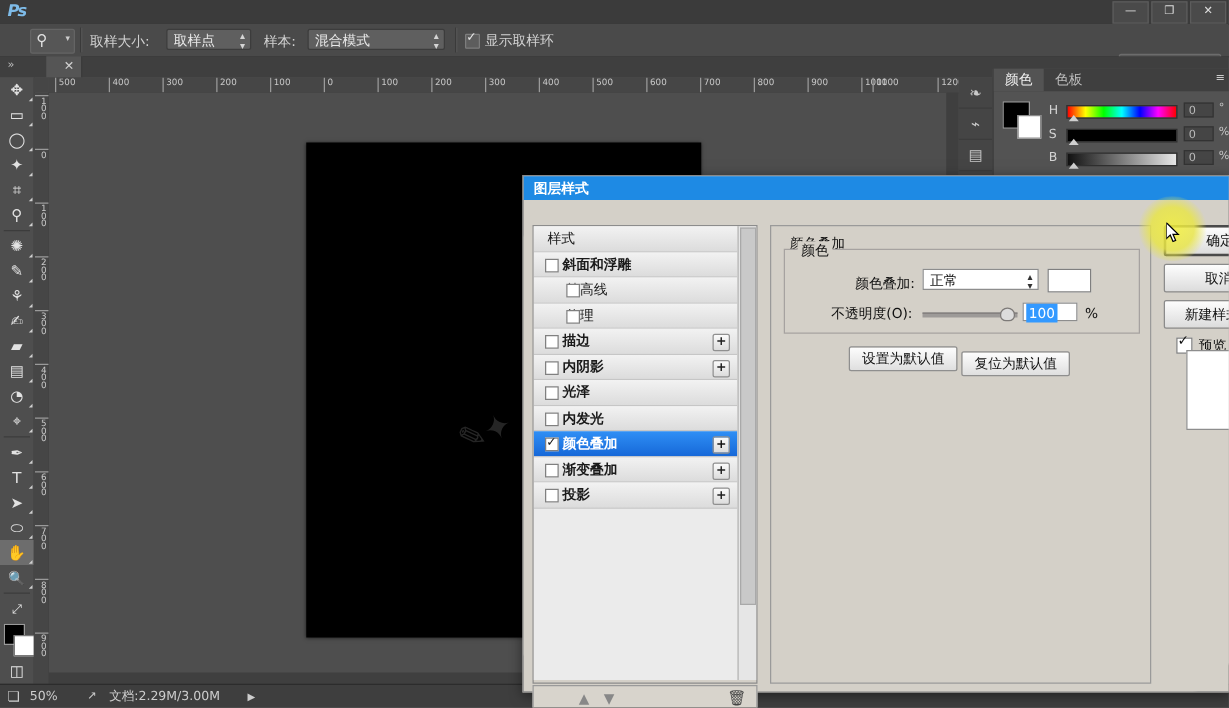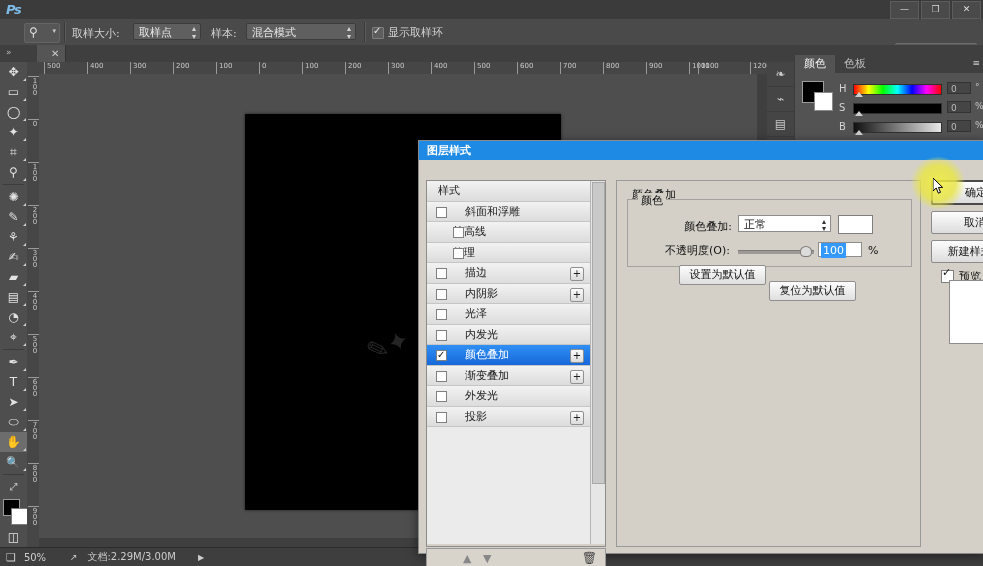--- a/index.html
+++ b/index.html
@@ -106,21 +106,21 @@
   .styles-scroll .thumb{position:absolute;left:1px;top:1px;width:11px;height:300px;background:#c9c9c9;border:1px solid #a9a9a9;}
   .srow{position:relative;height:20.5px;line-height:20.5px;border-bottom:1px solid #c6c6c6;font-size:11px;color:#1a1a1a;padding-left:9px;background:linear-gradient(180deg,#f2f2f2,#dcdcdc);box-sizing:border-box;white-space:nowrap;}
   .srow.head{padding-left:11px;}
   .srow.sub{padding-left:26px;}
   .srow.sel{background:linear-gradient(180deg,#2f8ff5,#1668d8);color:#fff;}
   .srow .cb{position:absolute;left:9px;top:5px;width:9px;height:9px;background:#fff;border:1px solid #808080;}
   .srow.sub .cb{left:26px;}
   .srow .cb.on:after{content:"✓";position:absolute;left:0px;top:-6px;font-size:10px;color:#111;}
   .srow.sel .cb{background:#fff;}
   .srow .lab{margin-left:0px;}
-  .srow.opt{padding-left:38px;}
+  .srow.opt{padding-left:23px;font-weight:bold;}
   .plusbtn{position:absolute;right:6px;top:4px;width:12px;height:12px;background:linear-gradient(180deg,#fbfbfb,#dcdcdc);border:1px solid #909090;border-radius:2px;font-size:10px;line-height:11px;text-align:center;color:#222;}
   .srow.sel .plusbtn{color:#111;}
 
   .right-panel{position:absolute;left:197px;top:20px;width:303px;height:365px;background:#d4d0c8;border:1px solid #9a9a9a;}
   .sec-title{position:absolute;left:12px;top:6px;font-size:11px;color:#111;background:#d4d0c8;padding:0 3px;}
   .group{position:absolute;left:10px;top:18px;width:283px;height:66px;border:1px solid #a6a2a0;}
   .group-label{position:absolute;left:10px;top:-7px;background:#d4d0c8;padding:0 3px;font-size:11px;color:#111;}
   .fld-label{position:absolute;font-size:11px;color:#111;text-align:right;white-space:nowrap;}
   .combo{position:absolute;height:17px;background:#fff;border:1px solid #8d8d8d;font-size:11px;color:#111;line-height:17px;padding-left:5px;box-sizing:border-box;}
   .combo .arrows{position:absolute;right:4px;top:2px;font-size:8px;line-height:7px;color:#333;}
@@ -432,24 +432,20 @@
             <span class="lab">颜色叠加</span>
             <span class="plusbtn">+</span>
           </div>
           <div class="srow opt">
             <span class="cb"></span>
             <span class="lab">渐变叠加</span>
             <span class="plusbtn">+</span>
           </div>
           <div class="srow opt">
             <span class="cb"></span>
-            <span class="lab">外发光</span>
-          </div>
-          <div class="srow opt">
-            <span class="cb"></span>
             <span class="lab">投影</span>
             <span class="plusbtn">+</span>
           </div>
         </div>
         <div class="styles-scroll">
           <div class="thumb"></div>
         </div>
       </div>
 
       <div class="right-panel">
@@ -463,21 +459,21 @@
           </div>
           <div class="colorbox" style="left:210px;top:15px"></div>
           <span class="fld-label" style="left:8px;top:43px;width:94px">不透明度(O):</span>
           <div class="track" style="left:110px;top:50px;width:76px"></div>
           <div class="knob" style="left:172px;top:46px"></div>
           <div class="numfield" style="left:190px;top:42px">
             <span class="hl">100</span>
           </div>
           <span class="pct" style="left:240px;top:44px">%</span>
         </div>
-        <div class="pbtn" style="left:62px;top:84px;width:85px">设置为默认值</div>
+        <div class="pbtn" style="left:62px;top:96px;width:85px">设置为默认值</div>
         <div class="pbtn" style="left:152px;top:100px;width:85px">复位为默认值</div>
       </div>
 
       <div class="side-buttons">
         <div class="sbtn primary">确定</div>
         <div class="sbtn">取消</div>
         <div class="sbtn">新建样式...</div>
         <div class="prev-row">
           <span class="cbw on"></span>
           <span>预览</span>

